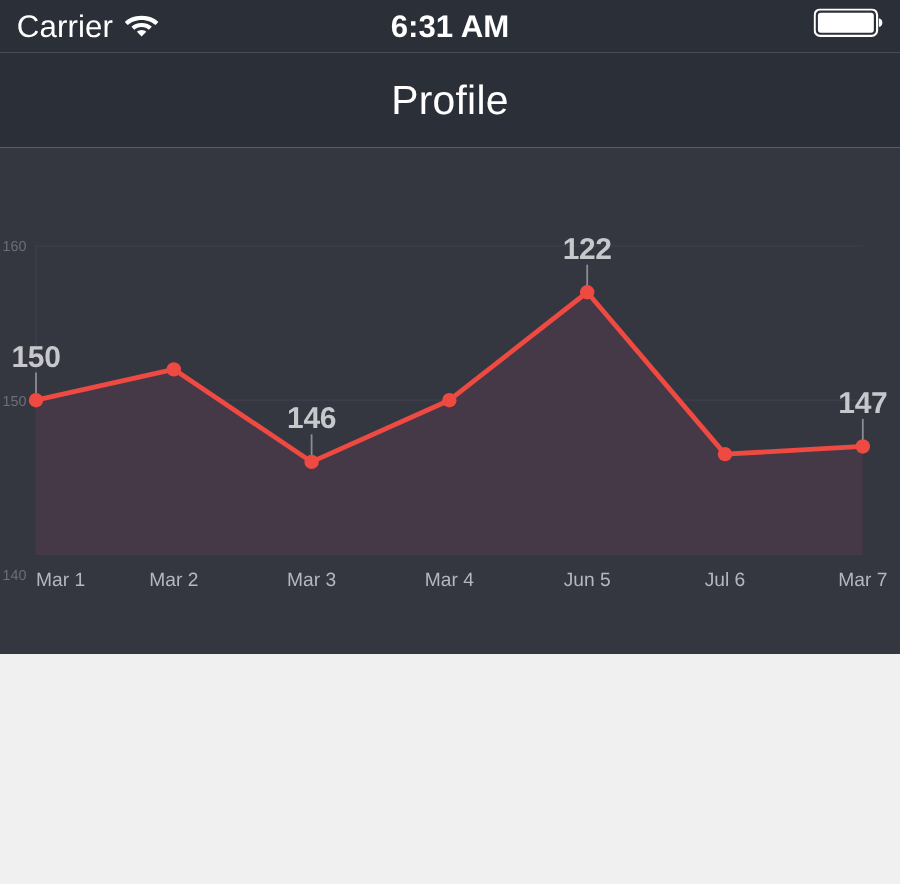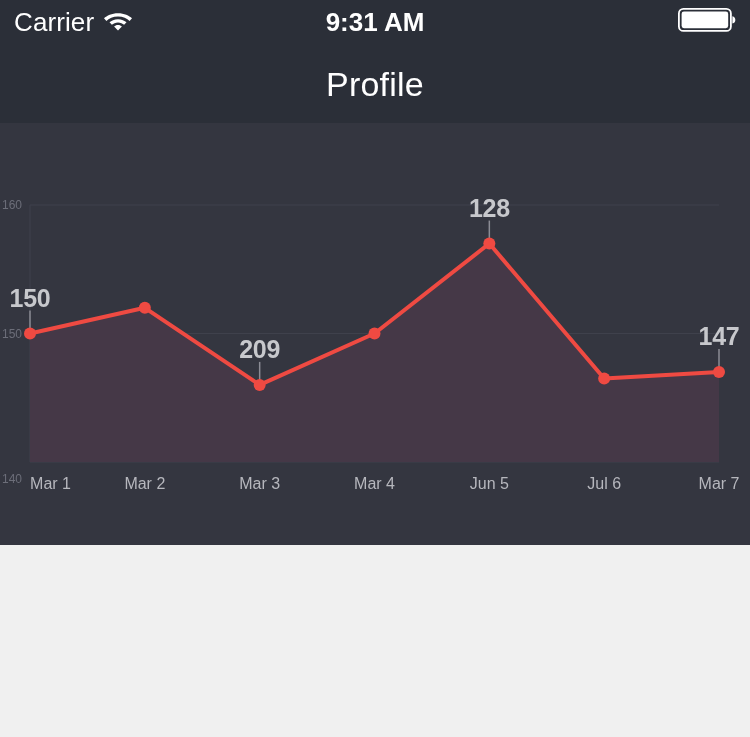--- a/index.html
+++ b/index.html
@@ -117,21 +117,21 @@
       <span class="wifi-icon">
         <svg width="30" height="22" viewBox="0 0 30 22">
           <path d="M15 4.2 C21.2 4.2 26.2 6.6 29.0 9.3 L26.6 11.9 C24.2 9.6 19.9 7.6 15 7.6 C10.1 7.6 5.8 9.6 3.4 11.9 L1.0 9.3 C3.8 6.6 8.8 4.2 15 4.2 Z" fill="#ffffff"></path>
           <path d="M15 10.2 C18.6 10.2 21.7 11.6 23.5 13.3 L21.1 15.8 C19.7 14.5 17.5 13.5 15 13.5 C12.5 13.5 10.3 14.5 8.9 15.8 L6.5 13.3 C8.3 11.6 11.4 10.2 15 10.2 Z" fill="#ffffff"></path>
           <path d="M15 16.0 C16.6 16.0 18.0 16.6 18.9 17.5 L15 21.4 L11.1 17.5 C12.0 16.6 13.4 16.0 15 16.0 Z" fill="#ffffff"></path>
         </svg>
       </span>
     </div>
 
     <div class="sb-center">
-      <span class="sb-time">9:31 AM</span>
+      <span class="sb-time">6:31 AM</span>
     </div>
 
     <div class="sb-right">
       <span class="battery-icon">
         <svg width="58" height="25" viewBox="0 0 58 25">
           <rect x="0.9" y="0.9" width="52" height="22" rx="4.5" ry="4.5" fill="none" stroke="#ffffff" stroke-width="1.8"></rect>
           <rect x="3.6" y="3.6" width="46.6" height="16.6" rx="2.4" ry="2.4" fill="#ffffff"></rect>
           <path d="M54.4 8.2 C56.6 8.8 57.3 10.4 57.3 11.9 C57.3 13.4 56.6 15.0 54.4 15.6 Z" fill="#ffffff"></path>
         </svg>
       </span>
@@ -167,22 +167,22 @@
         <div class="ylabel" style="left: 2px; top: 204.5px;">150</div>
         <div class="ylabel" style="left: 2px; top: 76px;">160</div>
         <div class="xlabel" style="left: 30px; top: 353px; padding-left: 41px;">Mar 1</div>
         <div class="xlabel" style="left: 144.833px; top: 353px;">Mar 2</div>
         <div class="xlabel" style="left: 259.667px; top: 353px;">Mar 3</div>
         <div class="xlabel" style="left: 374.5px; top: 353px;">Mar 4</div>
         <div class="xlabel" style="left: 489.333px; top: 353px;">Jun 5</div>
         <div class="xlabel" style="left: 604.167px; top: 353px;">Jul 6</div>
         <div class="xlabel" style="left: 719px; top: 353px;">Mar 7</div>
         <div class="pointlabel" style="left: 30px; top: 162.5px;">150</div>
-        <div class="pointlabel" style="left: 259.667px; top: 213.9px;">209</div>
-        <div class="pointlabel" style="left: 489.333px; top: 72.55px;">128</div>
+        <div class="pointlabel" style="left: 259.667px; top: 213.9px;">146</div>
+        <div class="pointlabel" style="left: 489.333px; top: 72.55px;">122</div>
         <div class="pointlabel" style="left: 719px; top: 201.05px;">147</div>
       </div>
   </div>
 
   <div class="profile-section">
     
   </div>
 
 </div>
 

